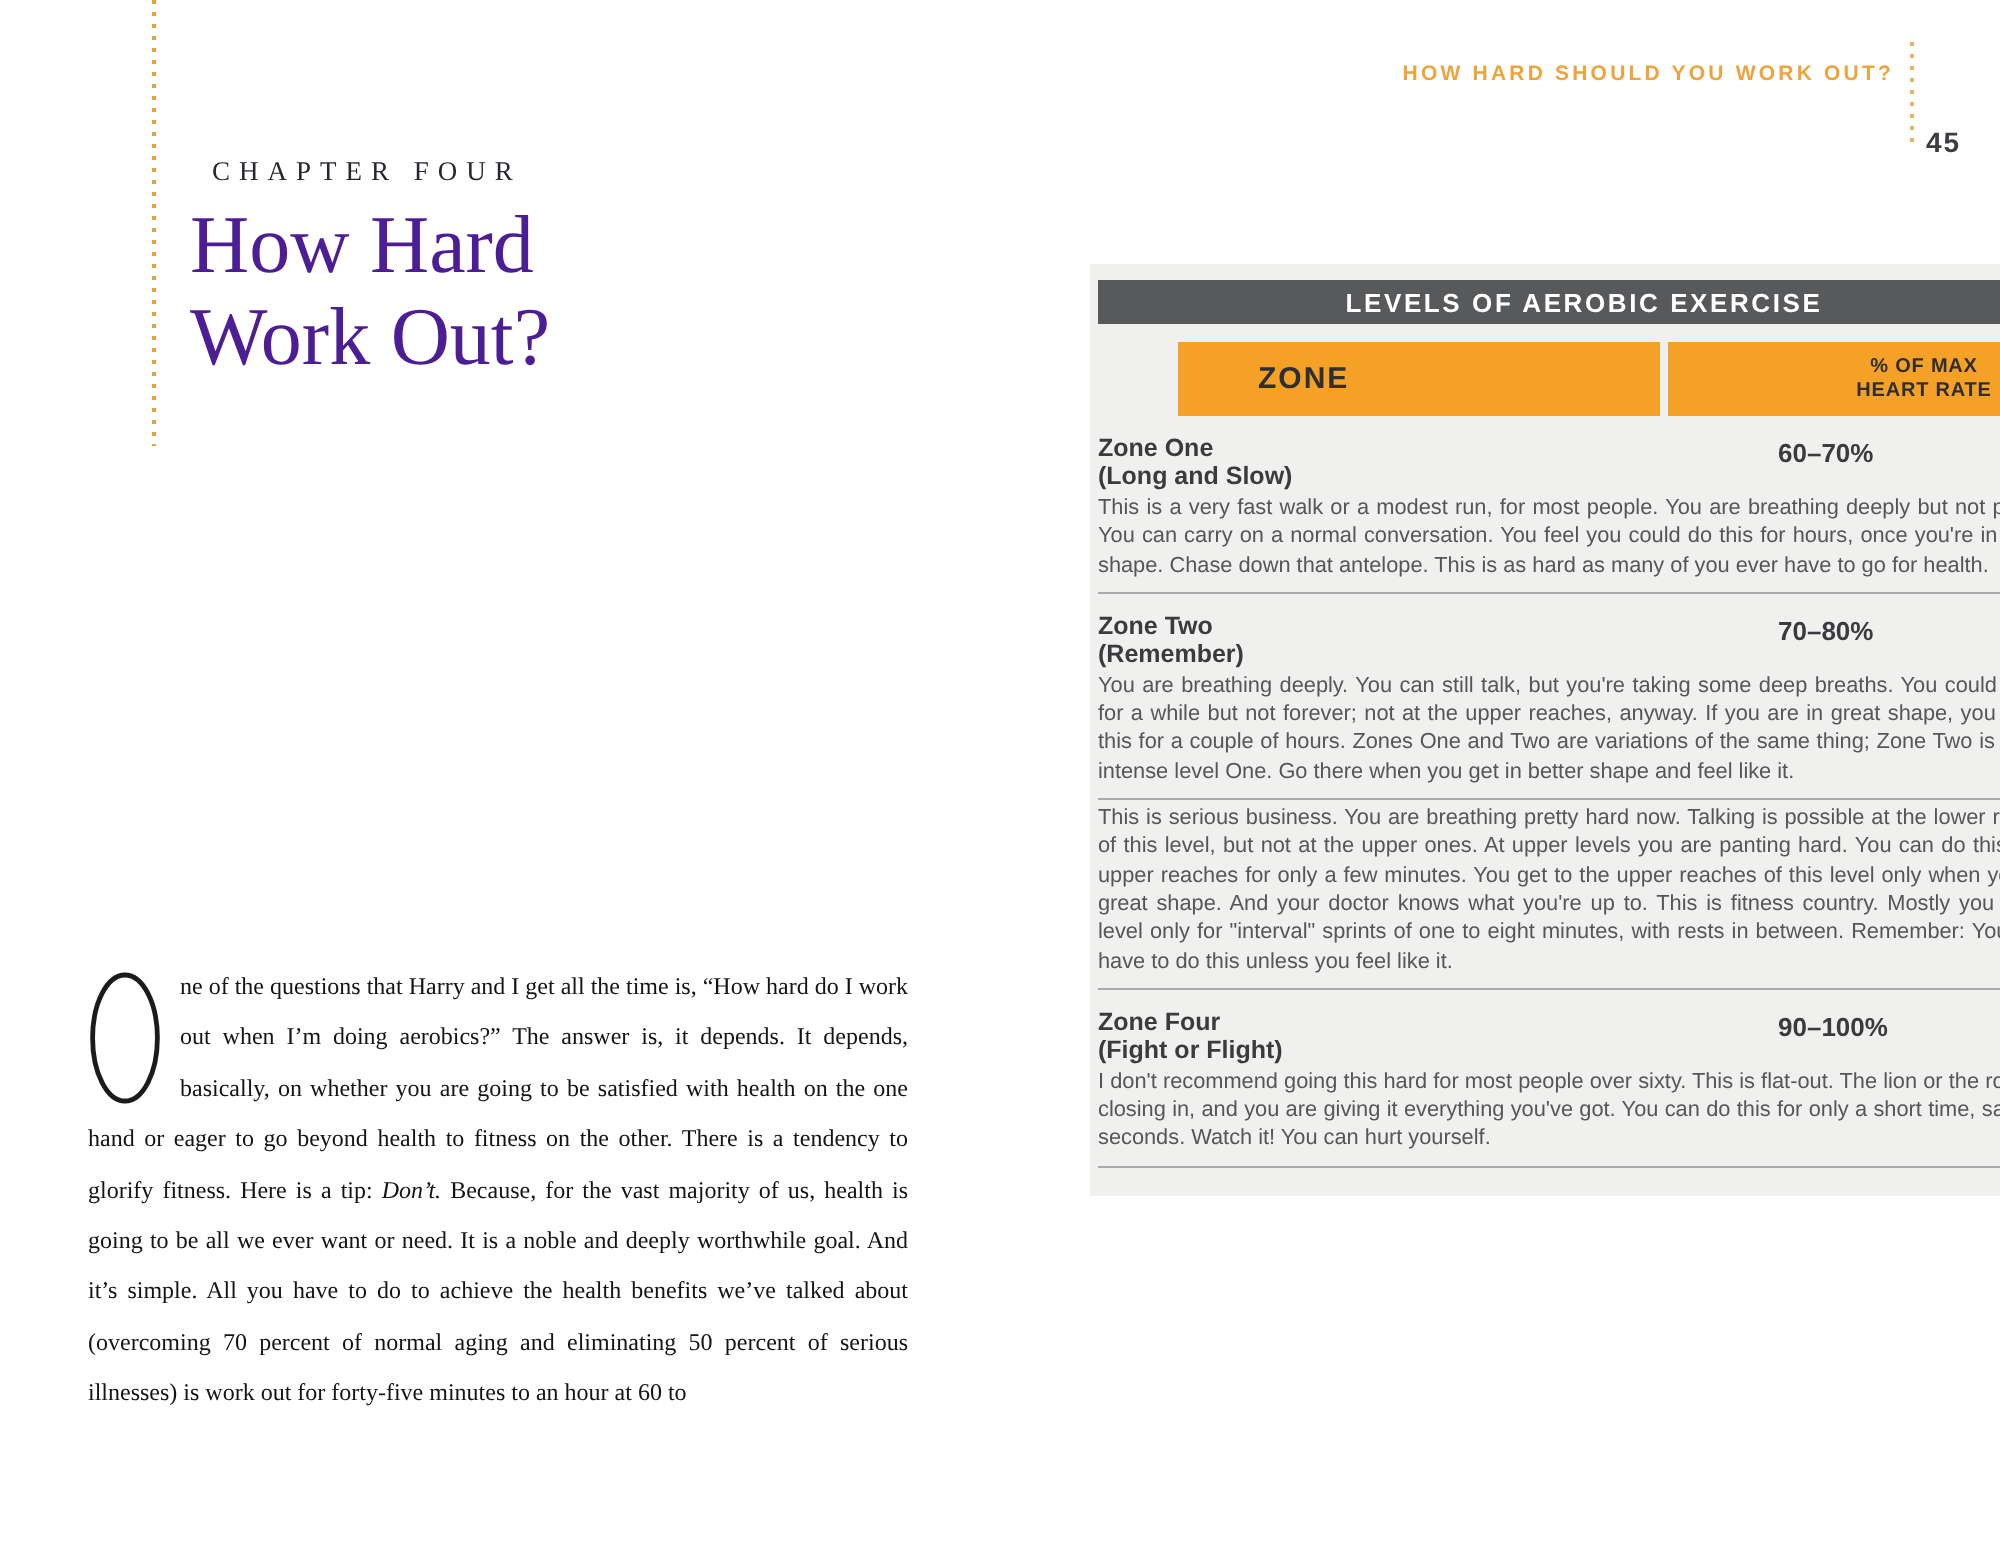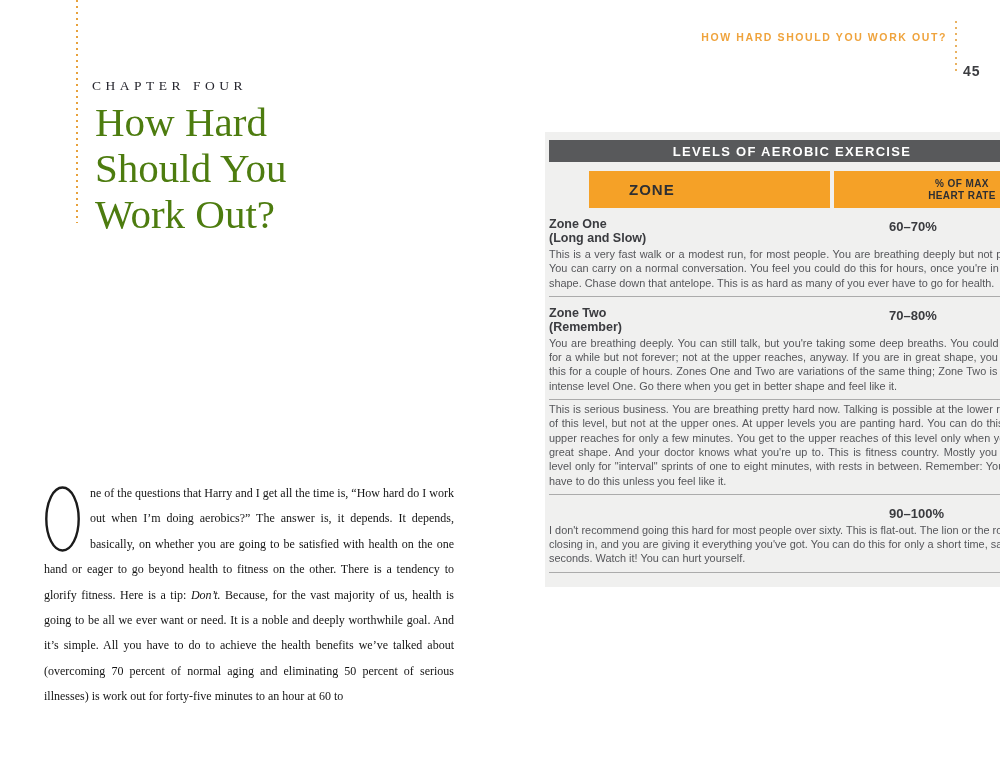--- a/index.html
+++ b/index.html
@@ -27,26 +27,26 @@
     font-size:10.5px; letter-spacing:1.6px; color:#EFA33C;
   }
   .page-number {
     position:absolute; left:963px; top:27px;
     font-family:"Liberation Sans", sans-serif; font-weight:bold;
     font-size:14px; letter-spacing:1px; color:#3C3D41;margin-top:36px;
   }
 
   
   .kicker {
-    position:absolute; left:92px; top:78px;
+    position:absolute; left:106px; top:78px;
     font-size:13.5px; letter-spacing:4.5px; color:#26262E;
   }
   .chapter-title {
     position:absolute; left:95px; top:99px;
-    font-size:41px; line-height:46px; color:#4d7c0f;
+    font-size:41px; line-height:46px; color:#4c1d95;
   }
 
   
   .bodycopy {
     position:absolute; left:44px; top:481px; width:410px;
     font-size:12px; line-height:25.4px; text-align:justify; color:#141414;
   }
   .dropcap-box { float:left; width:37px; height:70px; margin:4px 9px 0 0; }
   .dropcap-box svg { display:block; }
   .italic { font-style:italic; }
@@ -95,21 +95,20 @@
 
 <div class="vdots left-dots"></div>
 <div class="vdots head-dots"></div>
 
 <div class="running-title">HOW HARD SHOULD YOU WORK OUT?</div>
 <div class="page-number">45</div>
 
 <div class="kicker">CHAPTER FOUR</div>
 <div class="chapter-title">
   <div>How Hard</div>
-  <div>Should You</div>
   <div>Work Out?</div>
 </div>
 
 <div class="bodycopy">
   <span class="dropcap-box">
     <svg width="37" height="70" viewBox="0 0 37 70">
       <ellipse cx="18.5" cy="34" rx="16.2" ry="31.5" fill="none" stroke="#1B1B1B" stroke-width="2.4"></ellipse>
     </svg>
     <span class="sr">O</span>
   </span><span><span>ne of the questions that Harry and I get all the time is, “How hard do I work out when I’m doing aerobics?” The answer is, it depends. It depends, basically, on whether you are going to be satisfied with health on the one hand or eager to go beyond health to fitness on the other. There is a tendency to glorify fitness. Here is a tip: </span><span class="italic">Don’t.</span><span> Because, for the vast majority of us, health is going to be all we ever want or need. It is a noble and deeply worthwhile goal. And it’s simple. All you have to do to achieve the health benefits we’ve talked about (overcoming 70 percent of normal aging and eliminating 50 percent of serious illnesses) is work out for forty-five minutes to an hour at 60 to</span></span>
@@ -151,19 +150,23 @@
     <hr class="zone-rule">
   </div>
 
   <div>
     <div class="zone-desc">This is serious business. You are breathing pretty hard now. Talking is possible at the lower reaches of this level, but not at the upper ones. At upper levels you are panting hard. You can do this at the upper reaches for only a few minutes. You get to the upper reaches of this level only when you're in great shape. And your doctor knows what you're up to. This is fitness country. Mostly you do this level only for "interval" sprints of one to eight minutes, with rests in between. Remember: You never have to do this unless you feel like it.</div>
     <hr class="zone-rule">
   </div>
 
   <div>
     <div class="zone-head">
+      <div class="zone-name">
+        <div>Zone Four</div>
+        <div>(Fight or Flight)</div>
+      </div>
       <div class="zone-range">90–100%</div>
     </div>
     <div class="zone-desc">I don't recommend going this hard for most people over sixty. This is flat-out. The lion or the robber is closing in, and you are giving it everything you've got. You can do this for only a short time, say, sixty seconds. Watch it! You can hurt yourself.</div>
     <hr class="zone-rule">
   </div>
 </div>
 </div>
 
 </body></html>

